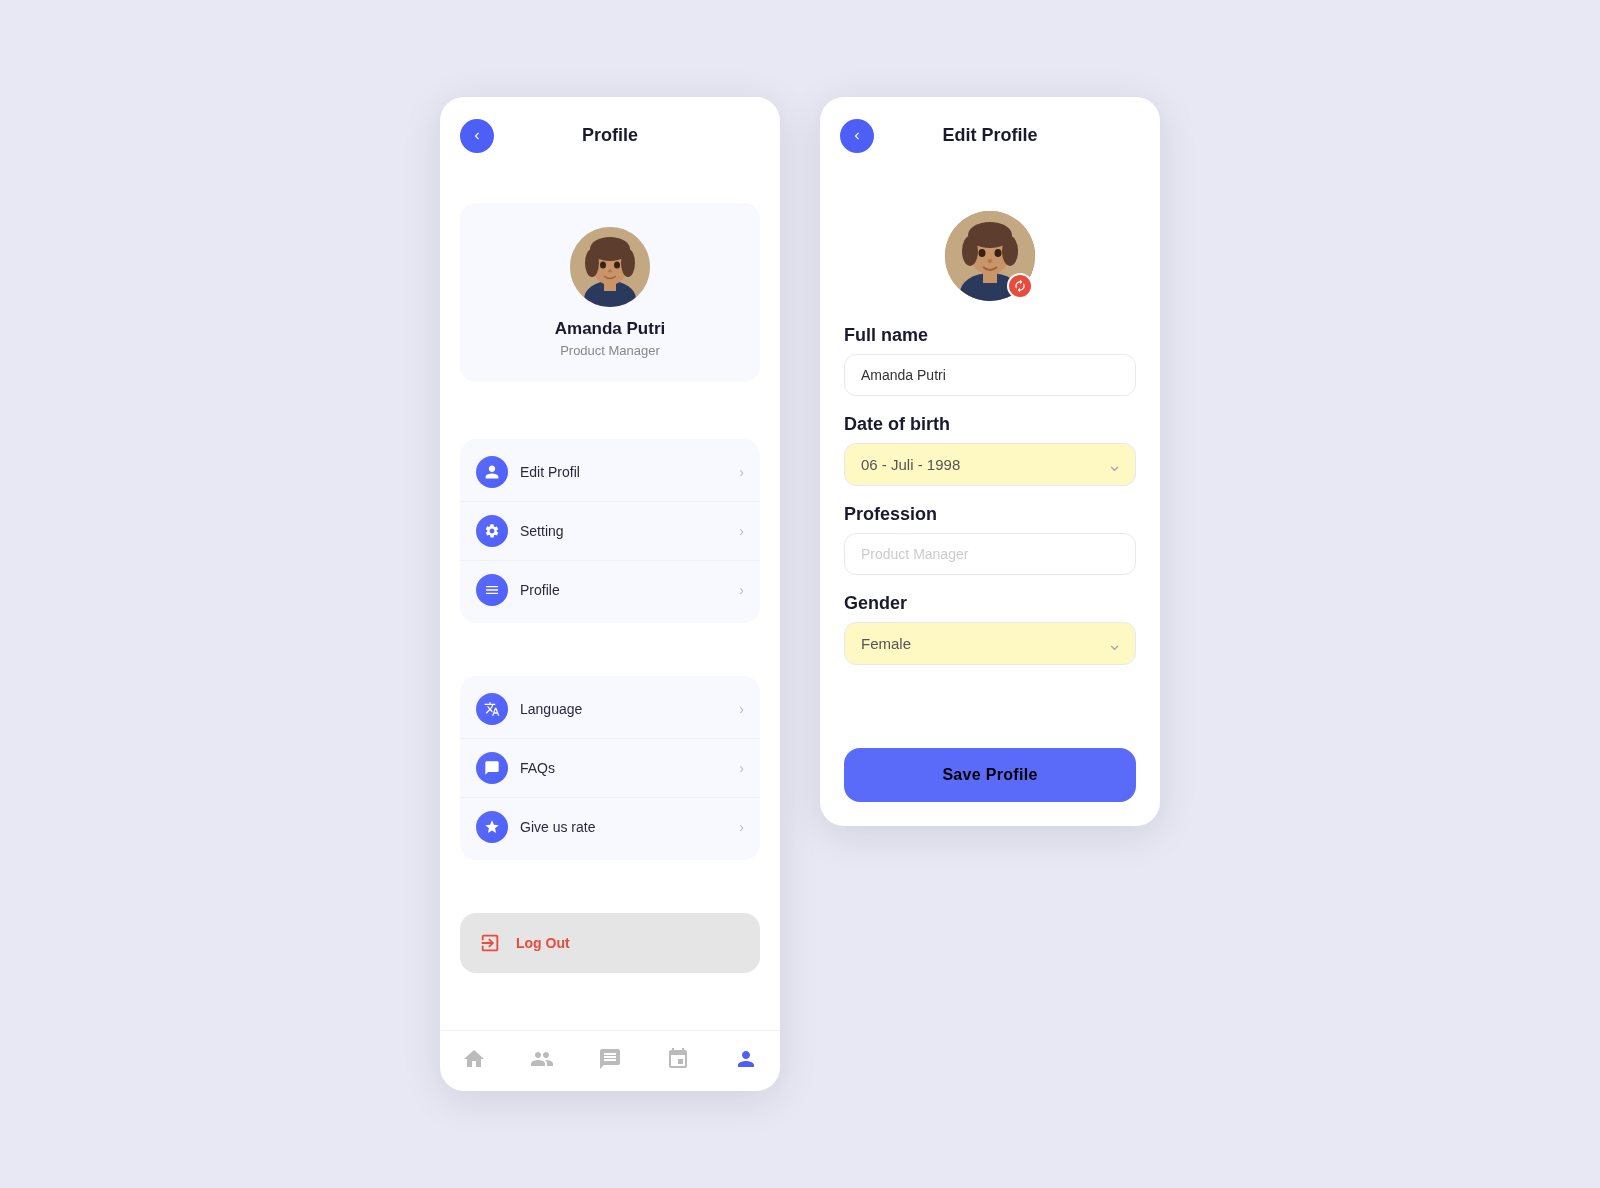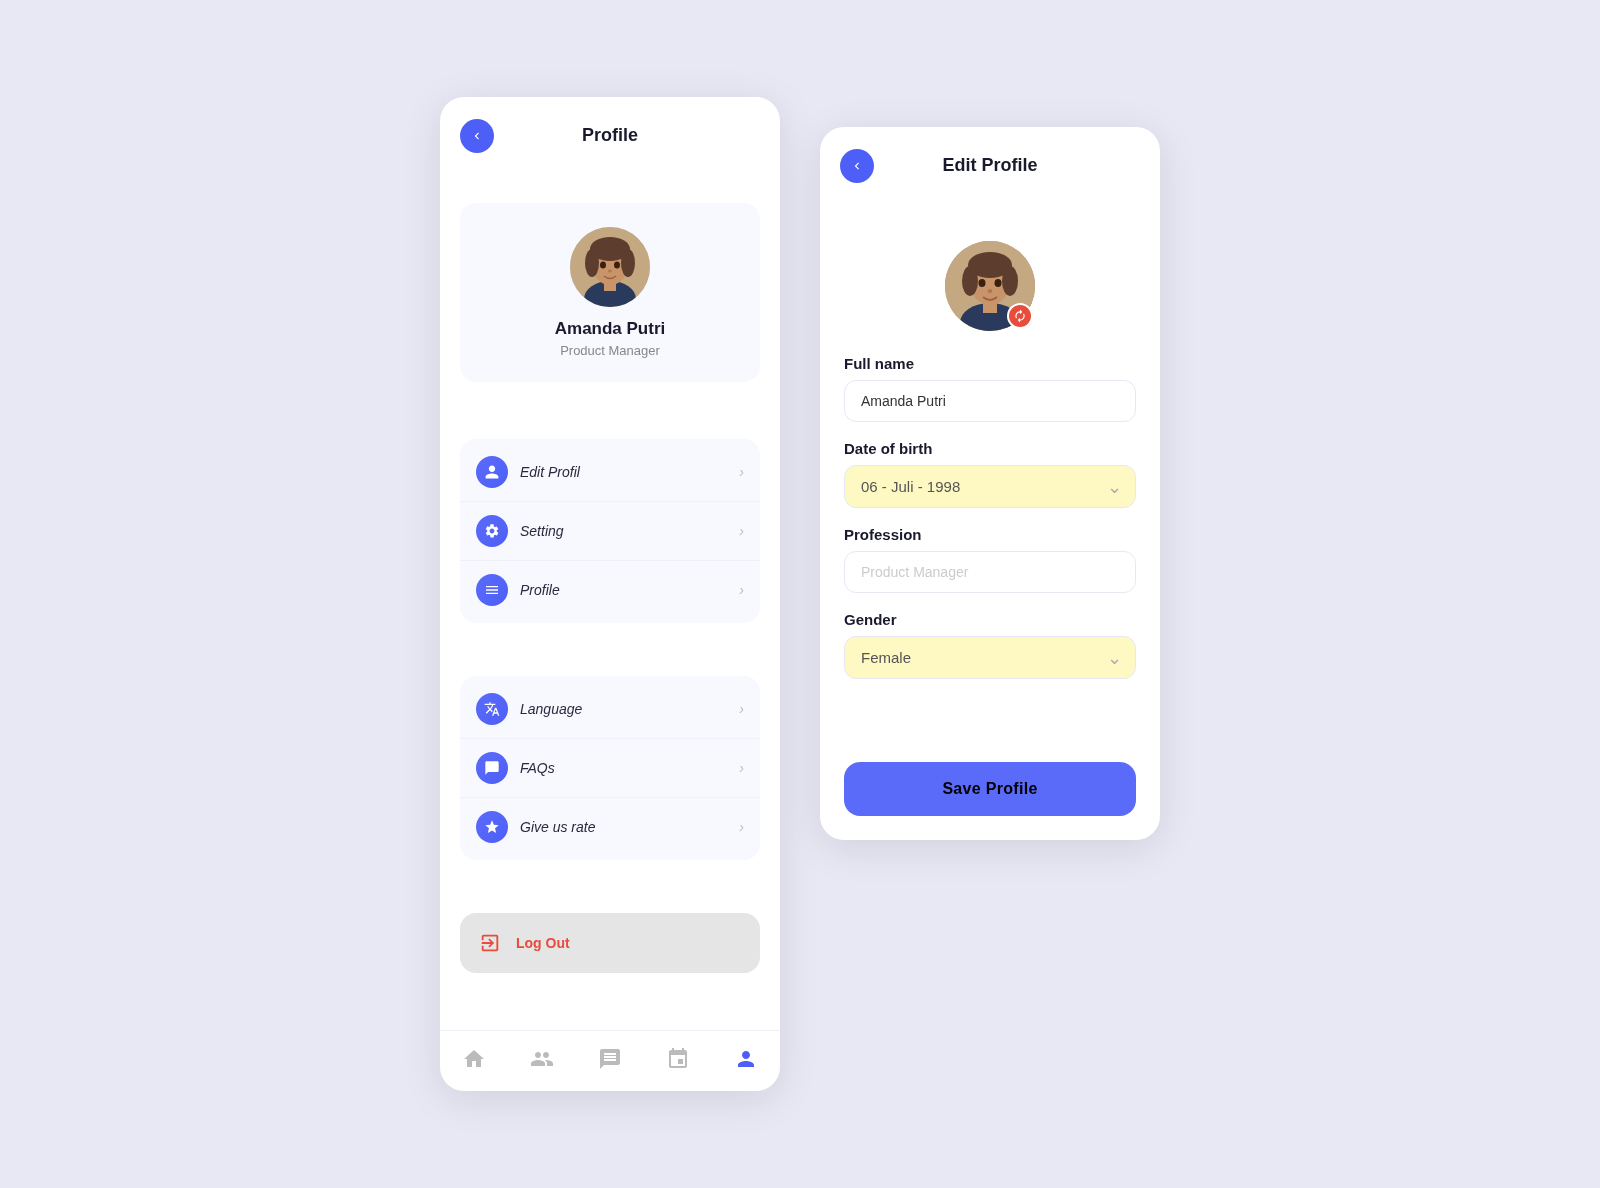--- a/index.html
+++ b/index.html
@@ -97,21 +97,20 @@
       font-size: 13px;
       color: #888;
     }
 
     
     .menu-section {
       margin: 0 20px 12px;
       background: #f8f8ff;
       border-radius: 16px;
       padding: 4px 0;
-      font-style: italic;
     }
     .menu-item {
       display: flex;
       align-items: center;
       padding: 13px 16px;
       cursor: pointer;
       position: relative;
     }
     .menu-item:not(:last-child) {
       border-bottom: 1px solid #f0f0f8;
@@ -198,21 +197,20 @@
     }
     .nav-item.active svg {
       fill: #4e5ff8;
     }
 
     
     .right-card {
       display: flex;
       flex-direction: column;
       padding-bottom: 24px;
-      margin-top: 30px;
     }
     .form-section {
       padding: 8px 24px;
       flex: 1;
     }
     .edit-avatar-wrapper {
       display: flex;
       justify-content: center;
       margin: 0 0 24px;
       position: relative;
@@ -247,21 +245,21 @@
     }
     .edit-avatar-badge svg {
       width: 14px;
       height: 14px;
       fill: white;
     }
     .form-group {
       margin-bottom: 18px;
     }
     .form-label {
-      font-size: 15px;
+      font-size: 18px;
       font-weight: 600;
       color: #1a1a2e;
       margin-bottom: 8px;
       display: block;
     }
     .form-input {
       width: 100%;
       border: 1.5px solid #e8e8f5;
       border-radius: 12px;
       padding: 12px 16px;

